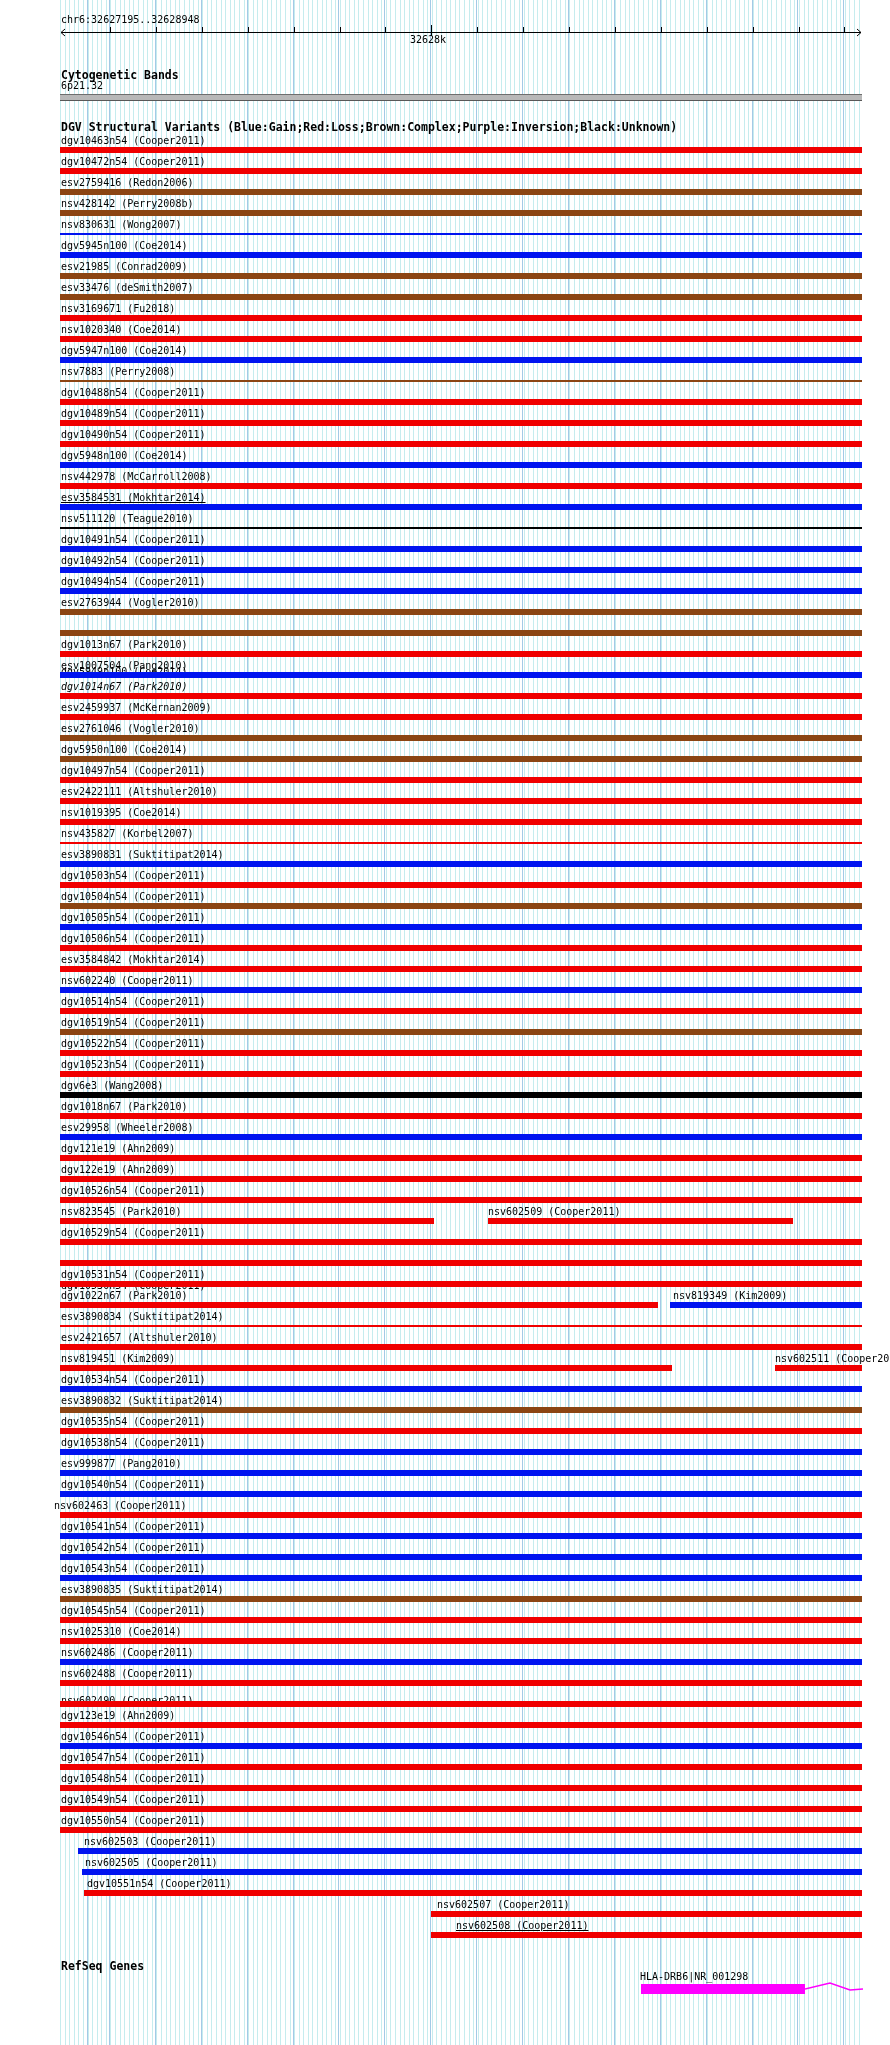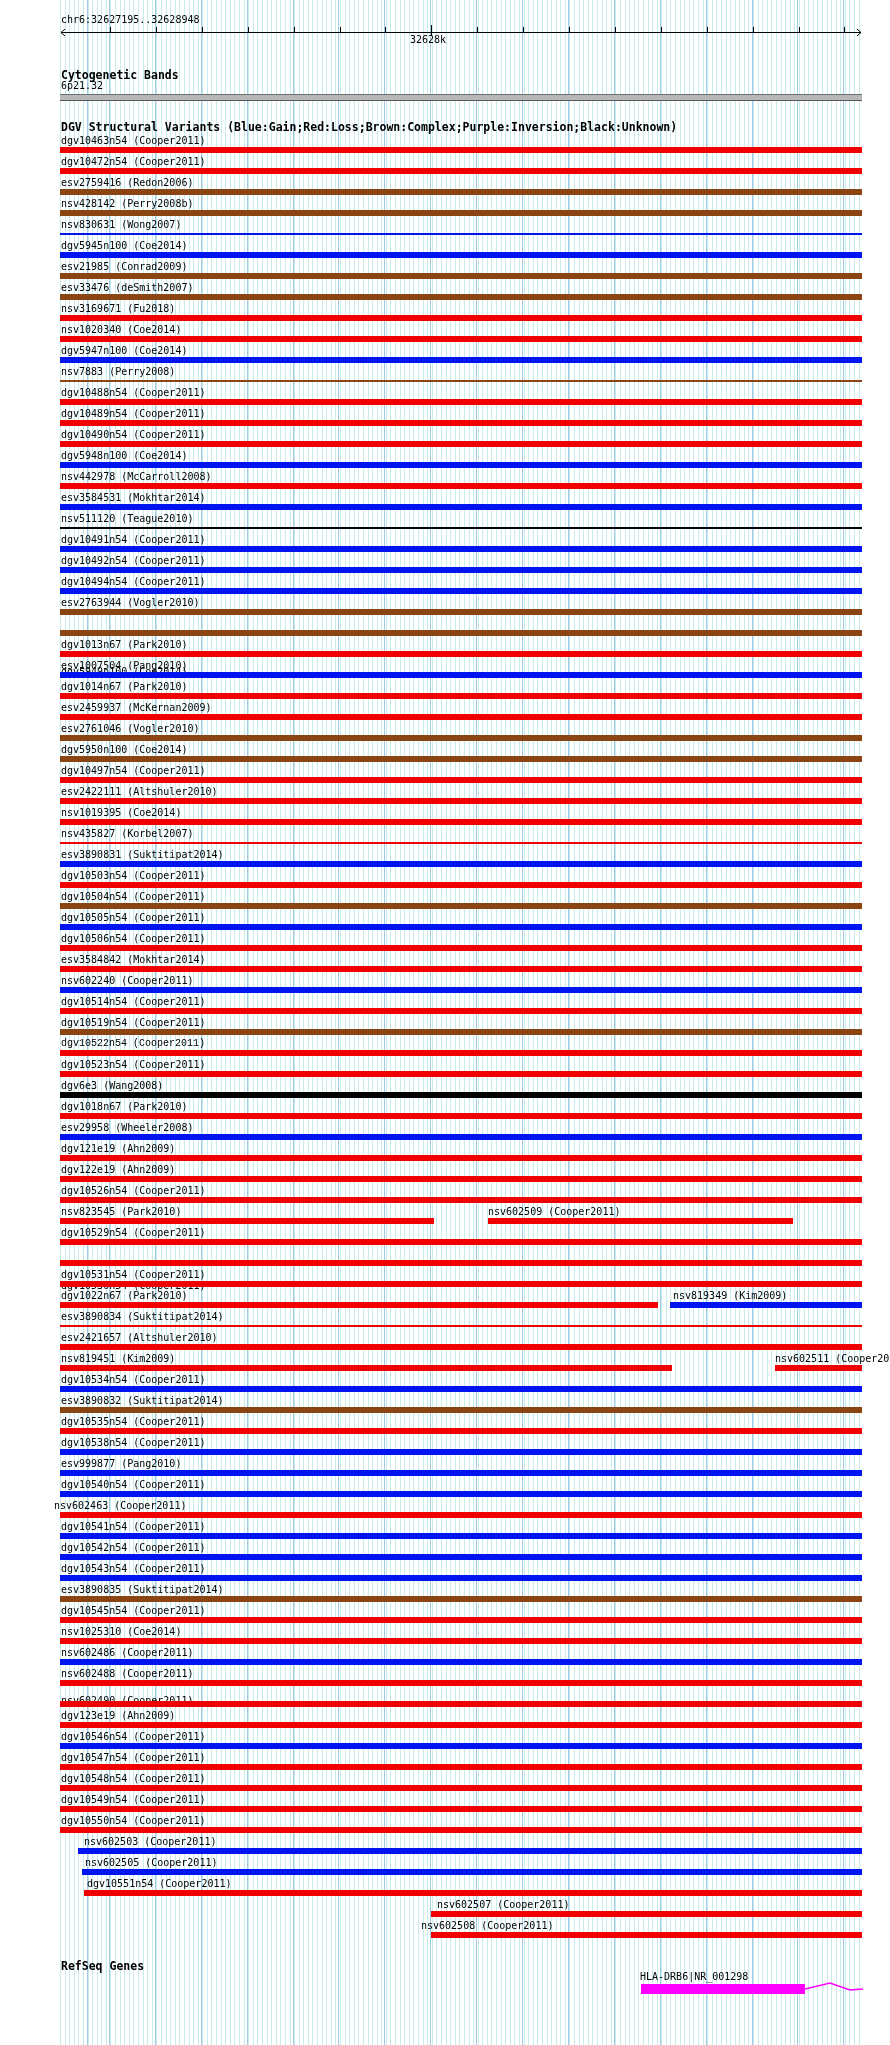--- a/index.html
+++ b/index.html
@@ -95,39 +95,39 @@
       <div class="lbl" style="left: 61px; top: 388px;">dgv10488n54 (Cooper2011)</div>
       <div class="bar" style="left: 60px; width: 802px; top: 399px; height: 6px; background: rgb(240, 0, 0);"></div>
       <div class="lbl" style="left: 61px; top: 409px;">dgv10489n54 (Cooper2011)</div>
       <div class="bar" style="left: 60px; width: 802px; top: 420px; height: 6px; background: rgb(240, 0, 0);"></div>
       <div class="lbl" style="left: 61px; top: 430px;">dgv10490n54 (Cooper2011)</div>
       <div class="bar" style="left: 60px; width: 802px; top: 441px; height: 6px; background: rgb(240, 0, 0);"></div>
       <div class="lbl" style="left: 61px; top: 451px;">dgv5948n100 (Coe2014)</div>
       <div class="bar" style="left: 60px; width: 802px; top: 462px; height: 6px; background: rgb(0, 20, 240);"></div>
       <div class="lbl" style="left: 61px; top: 472px;">nsv442978 (McCarroll2008)</div>
       <div class="bar" style="left: 60px; width: 802px; top: 483px; height: 6px; background: rgb(240, 0, 0);"></div>
-      <div class="lbl" style="left: 61px; top: 493px;">esv3584531 (Mokhtar2014)</div>
+      <div class="lbl" style="left: 61px; top: 493px; text-decoration: underline;">esv3584531 (Mokhtar2014)</div>
       <div class="bar" style="left: 60px; width: 802px; top: 504px; height: 6px; background: rgb(0, 20, 240);"></div>
       <div class="lbl" style="left: 61px; top: 514px;">nsv511120 (Teague2010)</div>
       <div class="bar" style="left: 60px; width: 802px; top: 527px; height: 2px; background: rgb(0, 0, 0);"></div>
       <div class="lbl" style="left: 61px; top: 535px;">dgv10491n54 (Cooper2011)</div>
       <div class="bar" style="left: 60px; width: 802px; top: 546px; height: 6px; background: rgb(0, 20, 240);"></div>
       <div class="lbl" style="left: 61px; top: 556px;">dgv10492n54 (Cooper2011)</div>
       <div class="bar" style="left: 60px; width: 802px; top: 567px; height: 6px; background: rgb(0, 20, 240);"></div>
       <div class="lbl" style="left: 61px; top: 577px;">dgv10494n54 (Cooper2011)</div>
       <div class="bar" style="left: 60px; width: 802px; top: 588px; height: 6px; background: rgb(0, 20, 240);"></div>
       <div class="lbl" style="left: 61px; top: 598px;">esv2763944 (Vogler2010)</div>
       <div class="bar" style="left: 60px; width: 802px; top: 609px; height: 6px; background: rgb(139, 69, 19);"></div>
       <div class="lbl" style="left: 61px; top: 619px; margin-top: 48px;">dgv5949n100 (Coe2014)</div>
       <div class="bar" style="left: 60px; width: 802px; top: 630px; height: 6px; background: rgb(139, 69, 19);"></div>
       <div class="lbl" style="left: 61px; top: 640px;">dgv1013n67 (Park2010)</div>
       <div class="bar" style="left: 60px; width: 802px; top: 651px; height: 6px; background: rgb(240, 0, 0);"></div>
       <div class="lbl" style="left: 61px; top: 661px;">esv1007504 (Pang2010)</div>
       <div class="bar" style="left: 60px; width: 802px; top: 672px; height: 6px; background: rgb(0, 20, 240);"></div>
-      <div class="lbl" style="left: 61px; top: 682px;">dgv1014n67 (Park2010)</div>
+      <div class="lbl" style="left: 61px; top: 682px; font-style: italic;">dgv1014n67 (Park2010)</div>
       <div class="bar" style="left: 60px; width: 802px; top: 693px; height: 6px; background: rgb(240, 0, 0);"></div>
       <div class="lbl" style="left: 61px; top: 703px;">esv2459937 (McKernan2009)</div>
       <div class="bar" style="left: 60px; width: 802px; top: 714px; height: 6px; background: rgb(240, 0, 0);"></div>
       <div class="lbl" style="left: 61px; top: 724px;">esv2761046 (Vogler2010)</div>
       <div class="bar" style="left: 60px; width: 802px; top: 735px; height: 6px; background: rgb(139, 69, 19);"></div>
       <div class="lbl" style="left: 61px; top: 745px;">dgv5950n100 (Coe2014)</div>
       <div class="bar" style="left: 60px; width: 802px; top: 756px; height: 6px; background: rgb(139, 69, 19);"></div>
       <div class="lbl" style="left: 61px; top: 766px;">dgv10497n54 (Cooper2011)</div>
       <div class="bar" style="left: 60px; width: 802px; top: 777px; height: 6px; background: rgb(240, 0, 0);"></div>
       <div class="lbl" style="left: 61px; top: 787px;">esv2422111 (Altshuler2010)</div>
@@ -147,21 +147,21 @@
       <div class="lbl" style="left: 61px; top: 934px;">dgv10506n54 (Cooper2011)</div>
       <div class="bar" style="left: 60px; width: 802px; top: 945px; height: 6px; background: rgb(240, 0, 0);"></div>
       <div class="lbl" style="left: 61px; top: 955px;">esv3584842 (Mokhtar2014)</div>
       <div class="bar" style="left: 60px; width: 802px; top: 966px; height: 6px; background: rgb(240, 0, 0);"></div>
       <div class="lbl" style="left: 61px; top: 976px;">nsv602240 (Cooper2011)</div>
       <div class="bar" style="left: 60px; width: 802px; top: 987px; height: 6px; background: rgb(0, 20, 240);"></div>
       <div class="lbl" style="left: 61px; top: 997px;">dgv10514n54 (Cooper2011)</div>
       <div class="bar" style="left: 60px; width: 802px; top: 1008px; height: 6px; background: rgb(240, 0, 0);"></div>
       <div class="lbl" style="left: 61px; top: 1018px;">dgv10519n54 (Cooper2011)</div>
       <div class="bar" style="left: 60px; width: 802px; top: 1029px; height: 6px; background: rgb(139, 69, 19);"></div>
-      <div class="lbl" style="left: 61px; top: 1039px; font-family: Liberation Mono, monospace;">dgv10522n54 (Cooper2011)</div>
+      <div class="lbl" style="left: 61px; top: 1039px;">dgv10522n54 (Cooper2011)</div>
       <div class="bar" style="left: 60px; width: 802px; top: 1050px; height: 6px; background: rgb(240, 0, 0);"></div>
       <div class="lbl" style="left: 61px; top: 1060px;">dgv10523n54 (Cooper2011)</div>
       <div class="bar" style="left: 60px; width: 802px; top: 1071px; height: 6px; background: rgb(240, 0, 0);"></div>
       <div class="lbl" style="left: 61px; top: 1081px;">dgv6e3 (Wang2008)</div>
       <div class="bar" style="left: 60px; width: 802px; top: 1092px; height: 6px; background: rgb(0, 0, 0);"></div>
       <div class="lbl" style="left: 61px; top: 1102px;">dgv1018n67 (Park2010)</div>
       <div class="bar" style="left: 60px; width: 802px; top: 1113px; height: 6px; background: rgb(240, 0, 0);"></div>
       <div class="lbl" style="left: 61px; top: 1123px;">esv29958 (Wheeler2008)</div>
       <div class="bar" style="left: 60px; width: 802px; top: 1134px; height: 6px; background: rgb(0, 20, 240);"></div>
       <div class="lbl" style="left: 61px; top: 1144px;">dgv121e19 (Ahn2009)</div>
@@ -237,21 +237,21 @@
       <div class="lbl" style="left: 61px; top: 1816px;">dgv10550n54 (Cooper2011)</div>
       <div class="bar" style="left: 60px; width: 802px; top: 1827px; height: 6px; background: rgb(240, 0, 0);"></div>
       <div class="lbl" style="left: 84px; top: 1837px;">nsv602503 (Cooper2011)</div>
       <div class="bar" style="left: 78px; width: 784px; top: 1848px; height: 6px; background: rgb(0, 20, 240);"></div>
       <div class="lbl" style="left: 85px; top: 1858px;">nsv602505 (Cooper2011)</div>
       <div class="bar" style="left: 82px; width: 780px; top: 1869px; height: 6px; background: rgb(0, 20, 240);"></div>
       <div class="lbl" style="left: 87px; top: 1879px;">dgv10551n54 (Cooper2011)</div>
       <div class="bar" style="left: 84px; width: 778px; top: 1890px; height: 6px; background: rgb(240, 0, 0);"></div>
       <div class="lbl" style="left: 437px; top: 1900px;">nsv602507 (Cooper2011)</div>
       <div class="bar" style="left: 431px; width: 431px; top: 1911px; height: 6px; background: rgb(240, 0, 0);"></div>
-      <div class="lbl" style="left: 421px; top: 1921px;">nsv602508 (Cooper2011)</div>
+      <div class="lbl" style="left: 456px; top: 1921px; text-decoration: underline;">nsv602508 (Cooper2011)</div>
       <div class="bar" style="left: 431px; width: 431px; top: 1932px; height: 6px; background: rgb(240, 0, 0);"></div>
     </div>
 
   <div class="hdr" style="left:61px;top:1961px;text-align:right;">RefSeq Genes</div>
   <div class="lbl" style="left:640px;top:1972px;">HLA-DRB6|NR_001298</div>
   <div id="gene-bar" style="left: 641px; top: 1984px; width: 164px; background: rgb(255, 0, 255);"></div>
   <svg style="position:absolute;left:805px;top:1980px;" width="58" height="14" viewBox="0 0 58 14">
     <path id="intron-path" d="M0,9 L25,3 L45,10 L58,9" stroke="#ff00ff" stroke-width="1.4" fill="none"></path>
   </svg>
 </div>

